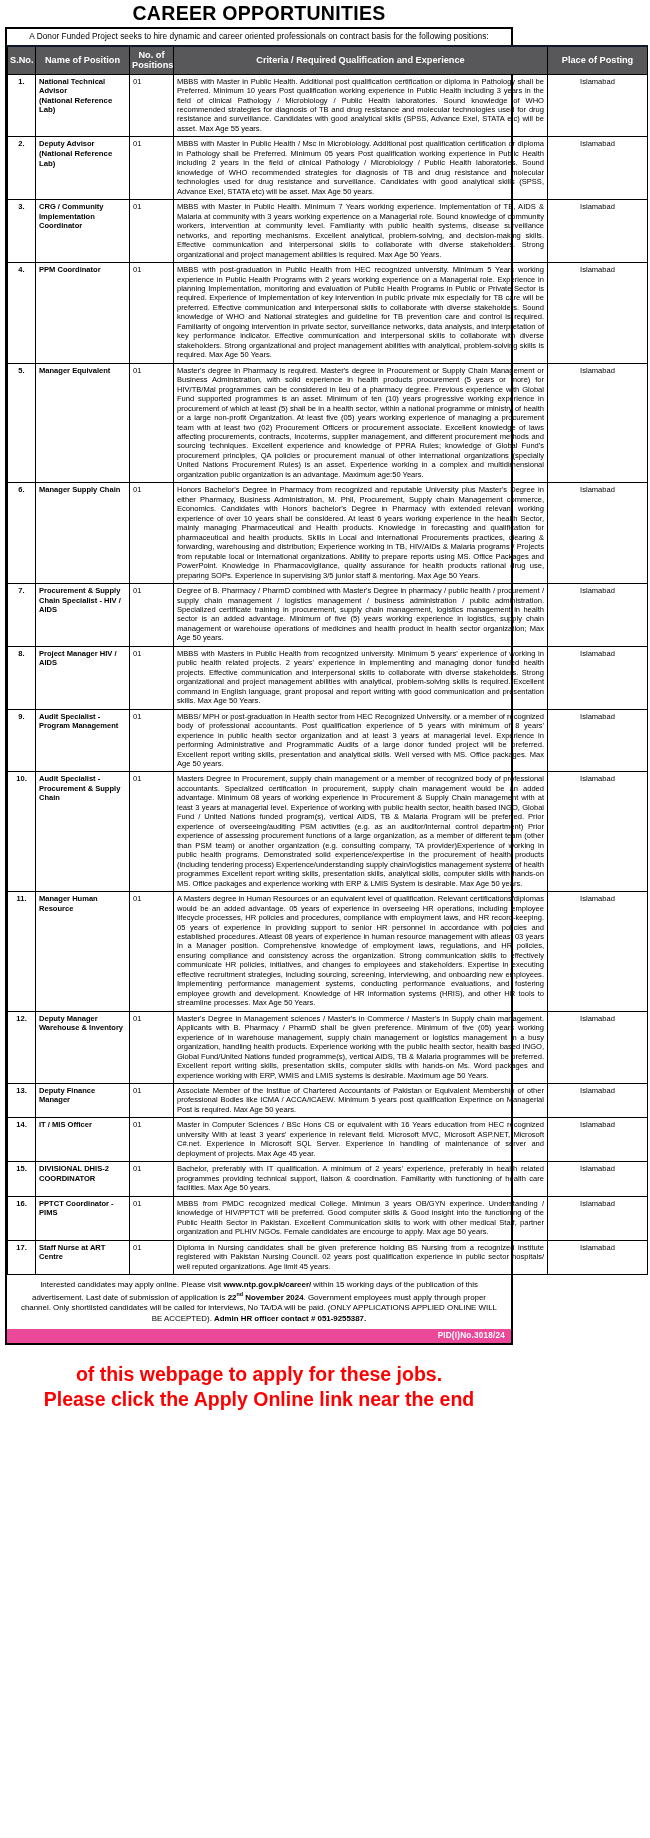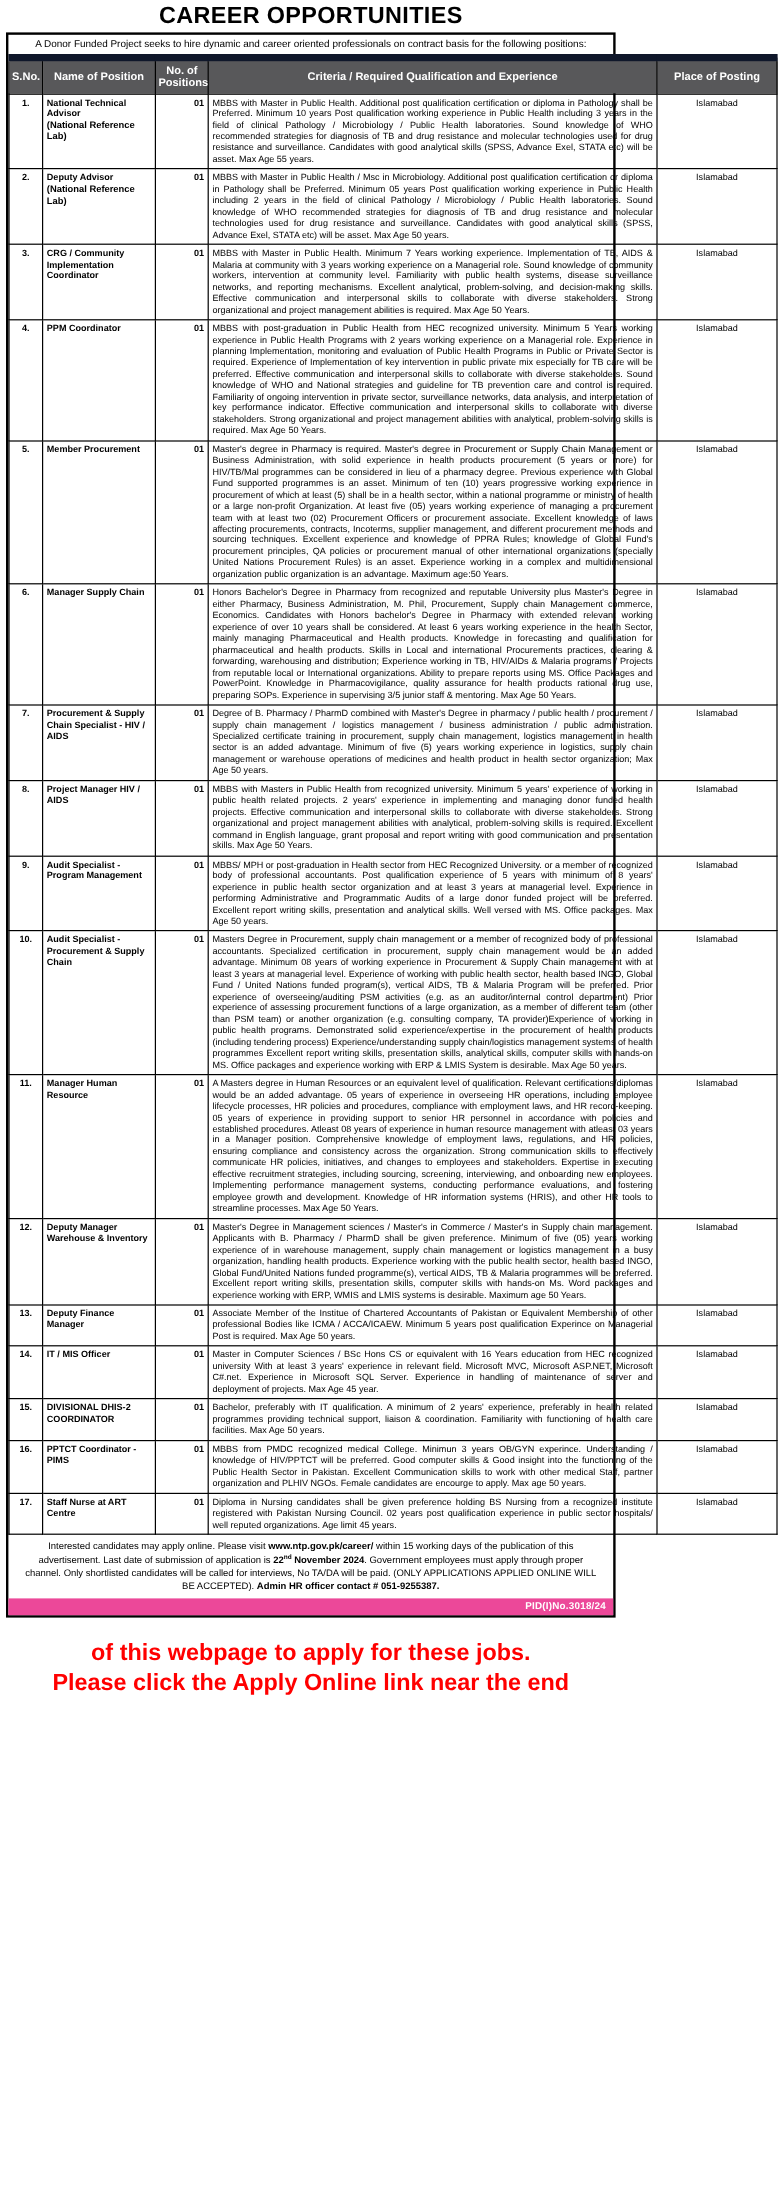--- a/index.html
+++ b/index.html
@@ -37,21 +37,21 @@
   .intro {
     text-align: center;
     font-size: 8.3px;
     padding: 3px 6px 3px 6px;
     line-height: 1.15;
   }
   table.jobs {
     width: 100%;
     border-collapse: collapse;
     table-layout: fixed;
-    border-top: 6px solid #0f172a;
+    border-top: 2px solid #0f172a;
   }
   table.jobs col.c-sno      { width: 28px; }
   table.jobs col.c-pos      { width: 94px; }
   table.jobs col.c-num      { width: 44px; }
   table.jobs col.c-crit     { width: 374px; }
   table.jobs col.c-place    { width: 100px; }
 
   table.jobs th {
     background: #58585a;
     color: #fff;
@@ -82,22 +82,22 @@
     line-height: 1.28;
     padding-top: 3px;
   }
   td.pos .sub {
     font-weight: bold;
     font-size: 7.8px;
     display: block;
     line-height: 1.26;
   }
   td.num {
-    text-align: right;
-    font-weight: bold;
+    text-align: left;
+    font-weight: normal;
     font-size: 8.2px;
     padding-top: 3px;
   }
   td.crit {
     text-align: justify;
     text-justify: inter-word;
     padding-top: 3px;
     padding-left: 4px;
     padding-right: 4px;
     hyphens: none;
@@ -186,21 +186,21 @@
           </tr>
           <tr>
             <td class="sno">4.</td>
             <td class="pos"><span>PPM Coordinator</span></td>
             <td class="num">01</td>
             <td class="crit">MBBS with post-graduation in Public Health from HEC recognized university. Minimum 5 Years working experience in Public Health Programs with 2 years working experience on a Managerial role. Experience in planning Implementation, monitoring and evaluation of Public Health Programs in Public or Private Sector is required. Experience of Implementation of key intervention in public private mix especially for TB care will be preferred. Effective communication and interpersonal skills to collaborate with diverse stakeholders. Sound knowledge of WHO and National strategies and guideline for TB prevention care and control is required. Familiarity of ongoing intervention in private sector, surveillance networks, data analysis, and interpretation of key performance indicator. Effective communication and interpersonal skills to collaborate with diverse stakeholders. Strong organizational and project management abilities with analytical, problem-solving skills is required. Max Age 50 Years.</td>
             <td class="place">Islamabad</td>
           </tr>
           <tr>
             <td class="sno">5.</td>
-            <td class="pos"><span>Member Procurement</span></td>
+            <td class="pos"><span>Manager Equivalent</span></td>
             <td class="num">01</td>
             <td class="crit">Master's degree in Pharmacy is required. Master's degree in Procurement or Supply Chain Management or Business Administration, with solid experience in health products procurement (5 years or more) for HIV/TB/Mal programmes can be considered in lieu of a pharmacy degree. Previous experience with Global Fund supported programmes is an asset. Minimum of ten (10) years progressive working experience in procurement of which at least (5) shall be in a health sector, within a national programme or ministry of health or a large non-profit Organization. At least five (05) years working experience of managing a procurement team with at least two (02) Procurement Officers or procurement associate. Excellent knowledge of laws affecting procurements, contracts, Incoterms, supplier management, and different procurement methods and sourcing techniques. Excellent experience and knowledge of PPRA Rules; knowledge of Global Fund's procurement principles, QA policies or procurement manual of other international organizations (specially United Nations Procurement Rules) is an asset. Experience working in a complex and multidimensional organization public organization is an advantage. Maximum age:50 Years.</td>
             <td class="place">Islamabad</td>
           </tr>
           <tr>
             <td class="sno">6.</td>
             <td class="pos"><span>Manager Supply Chain</span></td>
             <td class="num">01</td>
             <td class="crit">Honors Bachelor's Degree in Pharmacy from recognized and reputable University plus Master's Degree in either Pharmacy, Business Administration, M. Phil, Procurement, Supply chain Management commerce, Economics. Candidates with Honors bachelor's Degree in Pharmacy with extended relevant working experience of over 10 years shall be considered. At least 6 years working experience in the health Sector, mainly managing Pharmaceutical and Health products. Knowledge in forecasting and qualification for pharmaceutical and health products. Skills in Local and international Procurements practices, clearing &amp; forwarding, warehousing and distribution; Experience working in TB, HIV/AIDs &amp; Malaria programs / Projects from reputable local or International organizations. Ability to prepare reports using MS. Office Packages and PowerPoint. Knowledge in Pharmacovigilance, quality assurance for health products rational drug use, preparing SOPs. Experience in supervising 3/5 junior staff &amp; mentoring.  Max Age 50 Years.</td>
             <td class="place">Islamabad</td>

